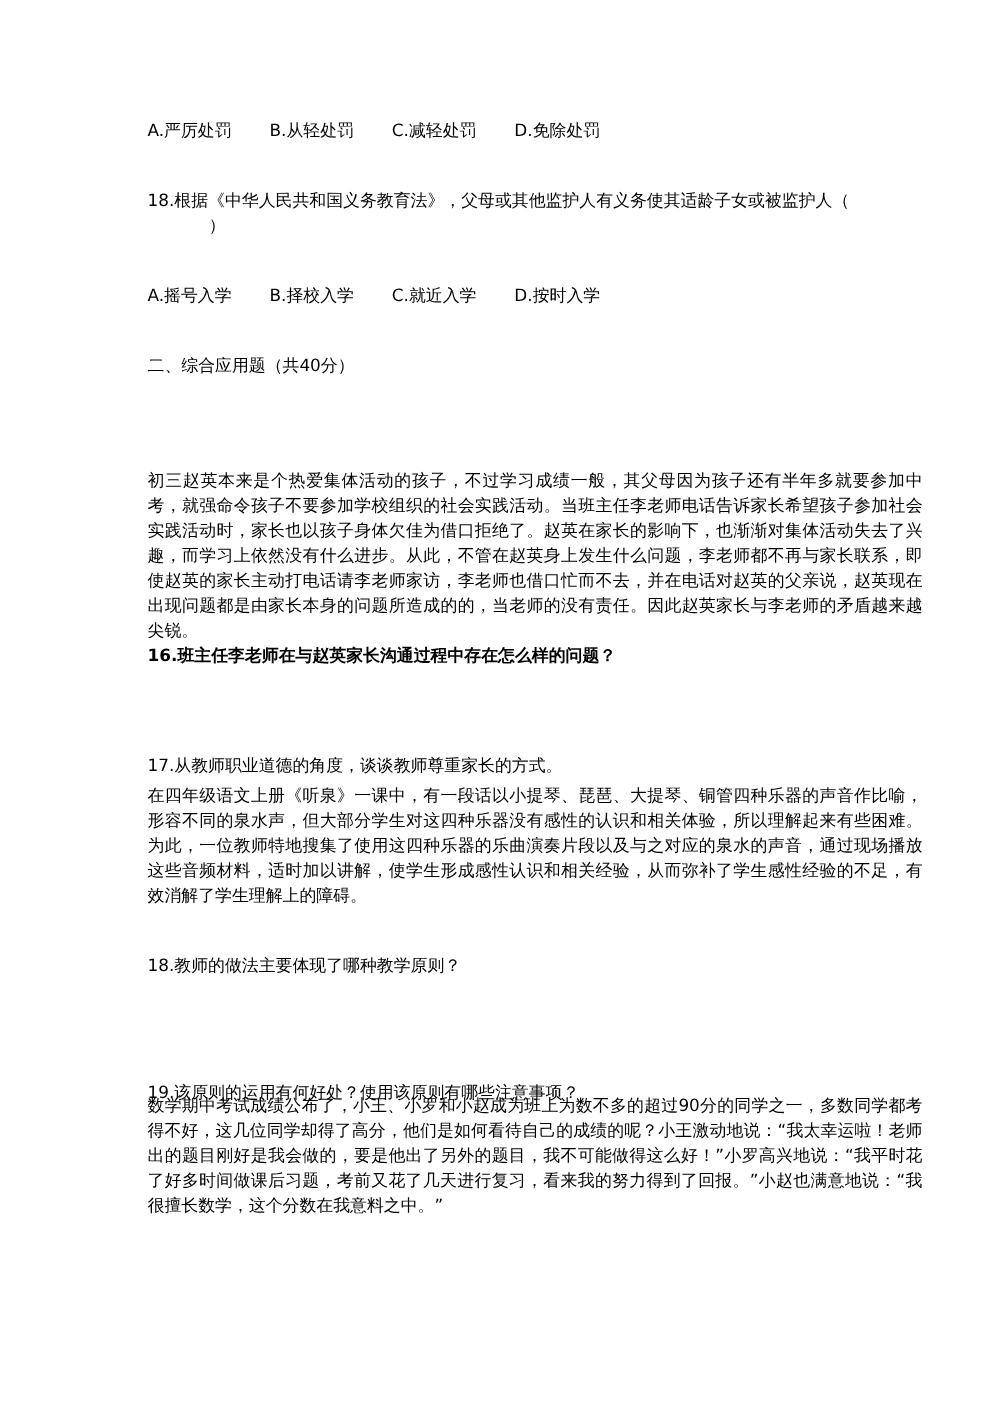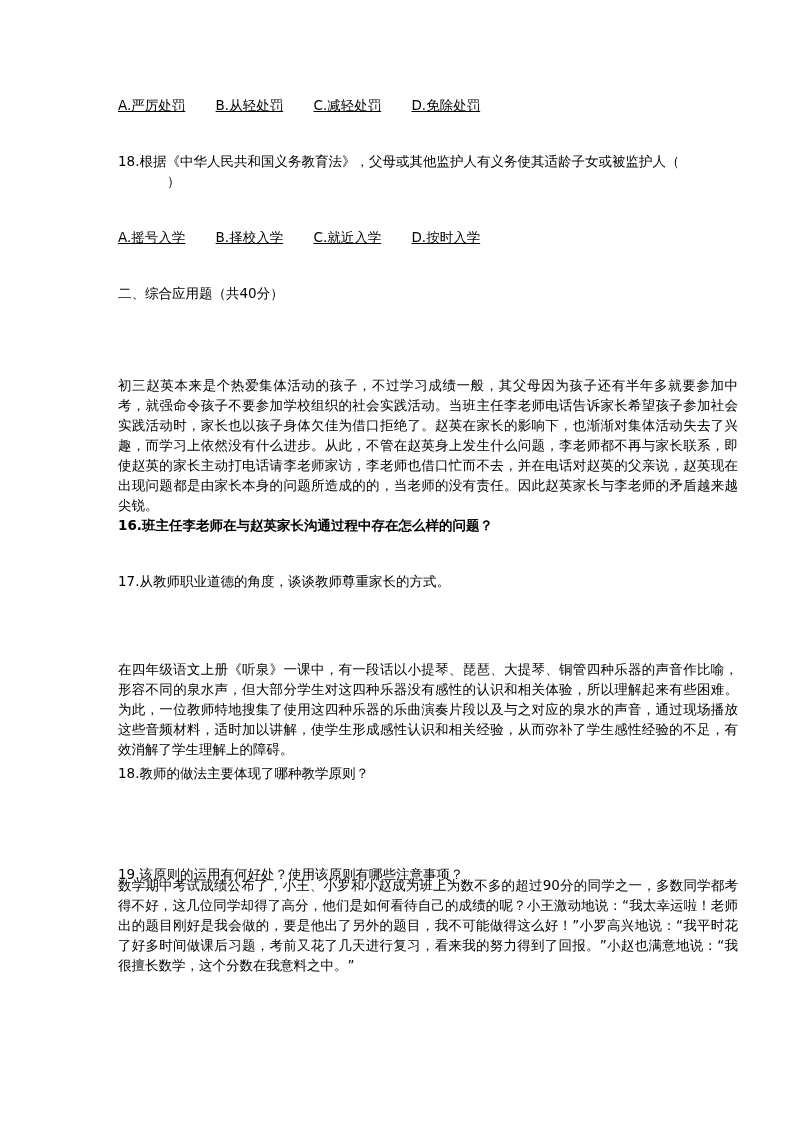--- a/index.html
+++ b/index.html
@@ -1,21 +1,21 @@
 <!DOCTYPE html>
 <html><head>
 <meta charset="utf-8">
 <style>
   html, body { margin:0; padding:0; background:#ffffff; }
   body { width:794px; height:1123px; position:relative; overflow:hidden;
          font-family: "DejaVu Sans", "Liberation Sans", sans-serif; color:#000; }
   .line { position:absolute; left:118px; font-size:13.5px; line-height:20px; white-space:nowrap; }
   .para { position:absolute; left:118px; width:620px; font-size:13.5px; line-height:20px;
           text-align:justify; word-break:break-all; }
-  .opts span { display:inline-block; margin-right:26px;text-decoration:underline; }
+  .opts span { display:inline-block; margin-right:26px; }
   .indent { padding-left:49px; }
 </style>
 </head>
 <body>
 
 <div class="line opts" style="top:95px;">
   <span>A.严厉处罚</span>
   <span>B.从轻处罚</span>
   <span>C.减轻处罚</span>
   <span>D.免除处罚</span>
@@ -29,20 +29,20 @@
   <span>B.择校入学</span>
   <span>C.就近入学</span>
   <span>D.按时入学</span>
 </div>
 
 <div class="line" style="top:283px;">二、综合应用题（共40分）</div>
 
 <div class="para" style="top:339px;margin-top:36px;">初三赵英本来是个热爱集体活动的孩子，不过学习成绩一般，其父母因为孩子还有半年多就要参加中考，就强命令孩子不要参加学校组织的社会实践活动。当班主任李老师电话告诉家长希望孩子参加社会实践活动时，家长也以孩子身体欠佳为借口拒绝了。赵英在家长的影响下，也渐渐对集体活动失去了兴趣，而学习上依然没有什么进步。从此，不管在赵英身上发生什么问题，李老师都不再与家长联系，即使赵英的家长主动打电话请李老师家访，李老师也借口忙而不去，并在电话对赵英的父亲说，赵英现在出现问题都是由家长本身的问题所造成的的，当老师的没有责任。因此赵英家长与李老师的矛盾越来越尖锐。</div>
 
 <div class="line" style="top:515px;font-weight:bold;">16.班主任李老师在与赵英家长沟通过程中存在怎么样的问题？</div>
-<div class="line" style="top:571px;text-align:center;">17.从教师职业道德的角度，谈谈教师尊重家长的方式。</div>
+<div class="line" style="top:603px;text-align:center;">17.从教师职业道德的角度，谈谈教师尊重家长的方式。</div>
 
-<div class="para" style="top:627px;margin-top:32px;">在四年级语文上册《听泉》一课中，有一段话以小提琴、琵琶、大提琴、铜管四种乐器的声音作比喻，形容不同的泉水声，但大部分学生对这四种乐器没有感性的认识和相关体验，所以理解起来有些困难。为此，一位教师特地搜集了使用这四种乐器的乐曲演奏片段以及与之对应的泉水的声音，通过现场播放这些音频材料，适时加以讲解，使学生形成感性认识和相关经验，从而弥补了学生感性经验的不足，有效消解了学生理解上的障碍。</div>
+<div class="para" style="top:627px;">在四年级语文上册《听泉》一课中，有一段话以小提琴、琵琶、大提琴、铜管四种乐器的声音作比喻，形容不同的泉水声，但大部分学生对这四种乐器没有感性的认识和相关体验，所以理解起来有些困难。为此，一位教师特地搜集了使用这四种乐器的乐曲演奏片段以及与之对应的泉水的声音，通过现场播放这些音频材料，适时加以讲解，使学生形成感性认识和相关经验，从而弥补了学生感性经验的不足，有效消解了学生理解上的障碍。</div>
 
 <div class="line" style="top:763px;">18.教师的做法主要体现了哪种教学原则？</div>
 <div class="line" style="top:852px;margin-top:12px;">19.该原则的运用有何好处？使用该原则有哪些注意事项？</div>
 
 <div class="para" style="top:875px;">数学期中考试成绩公布了，小王、小罗和小赵成为班上为数不多的超过90分的同学之一，多数同学都考得不好，这几位同学却得了高分，他们是如何看待自己的成绩的呢？小王激动地说：“我太幸运啦！老师出的题目刚好是我会做的，要是他出了另外的题目，我不可能做得这么好！”小罗高兴地说：“我平时花了好多时间做课后习题，考前又花了几天进行复习，看来我的努力得到了回报。”小赵也满意地说：“我很擅长数学，这个分数在我意料之中。”</div>
 
 </body></html>

